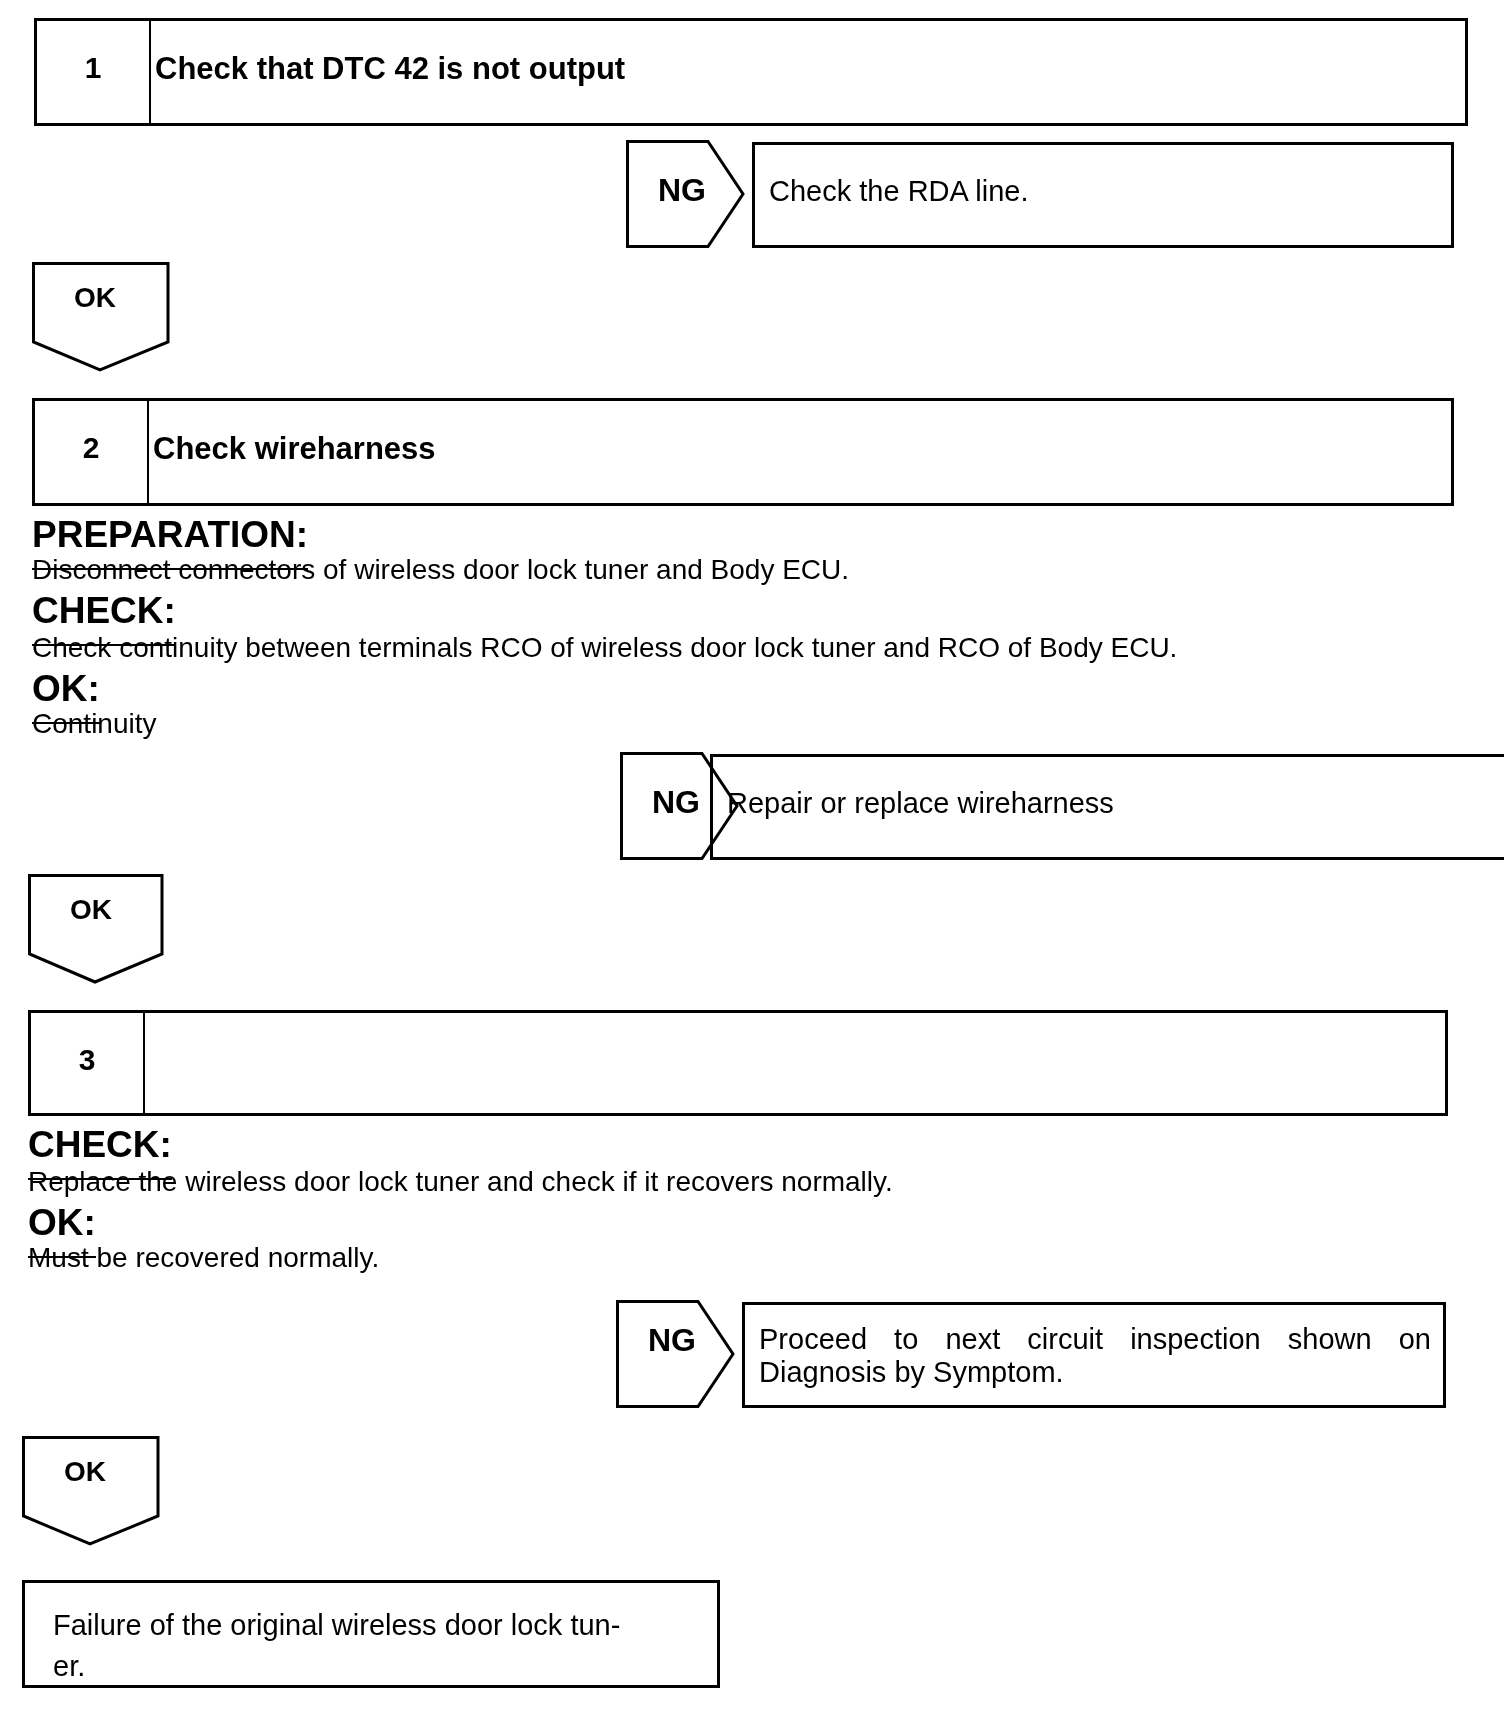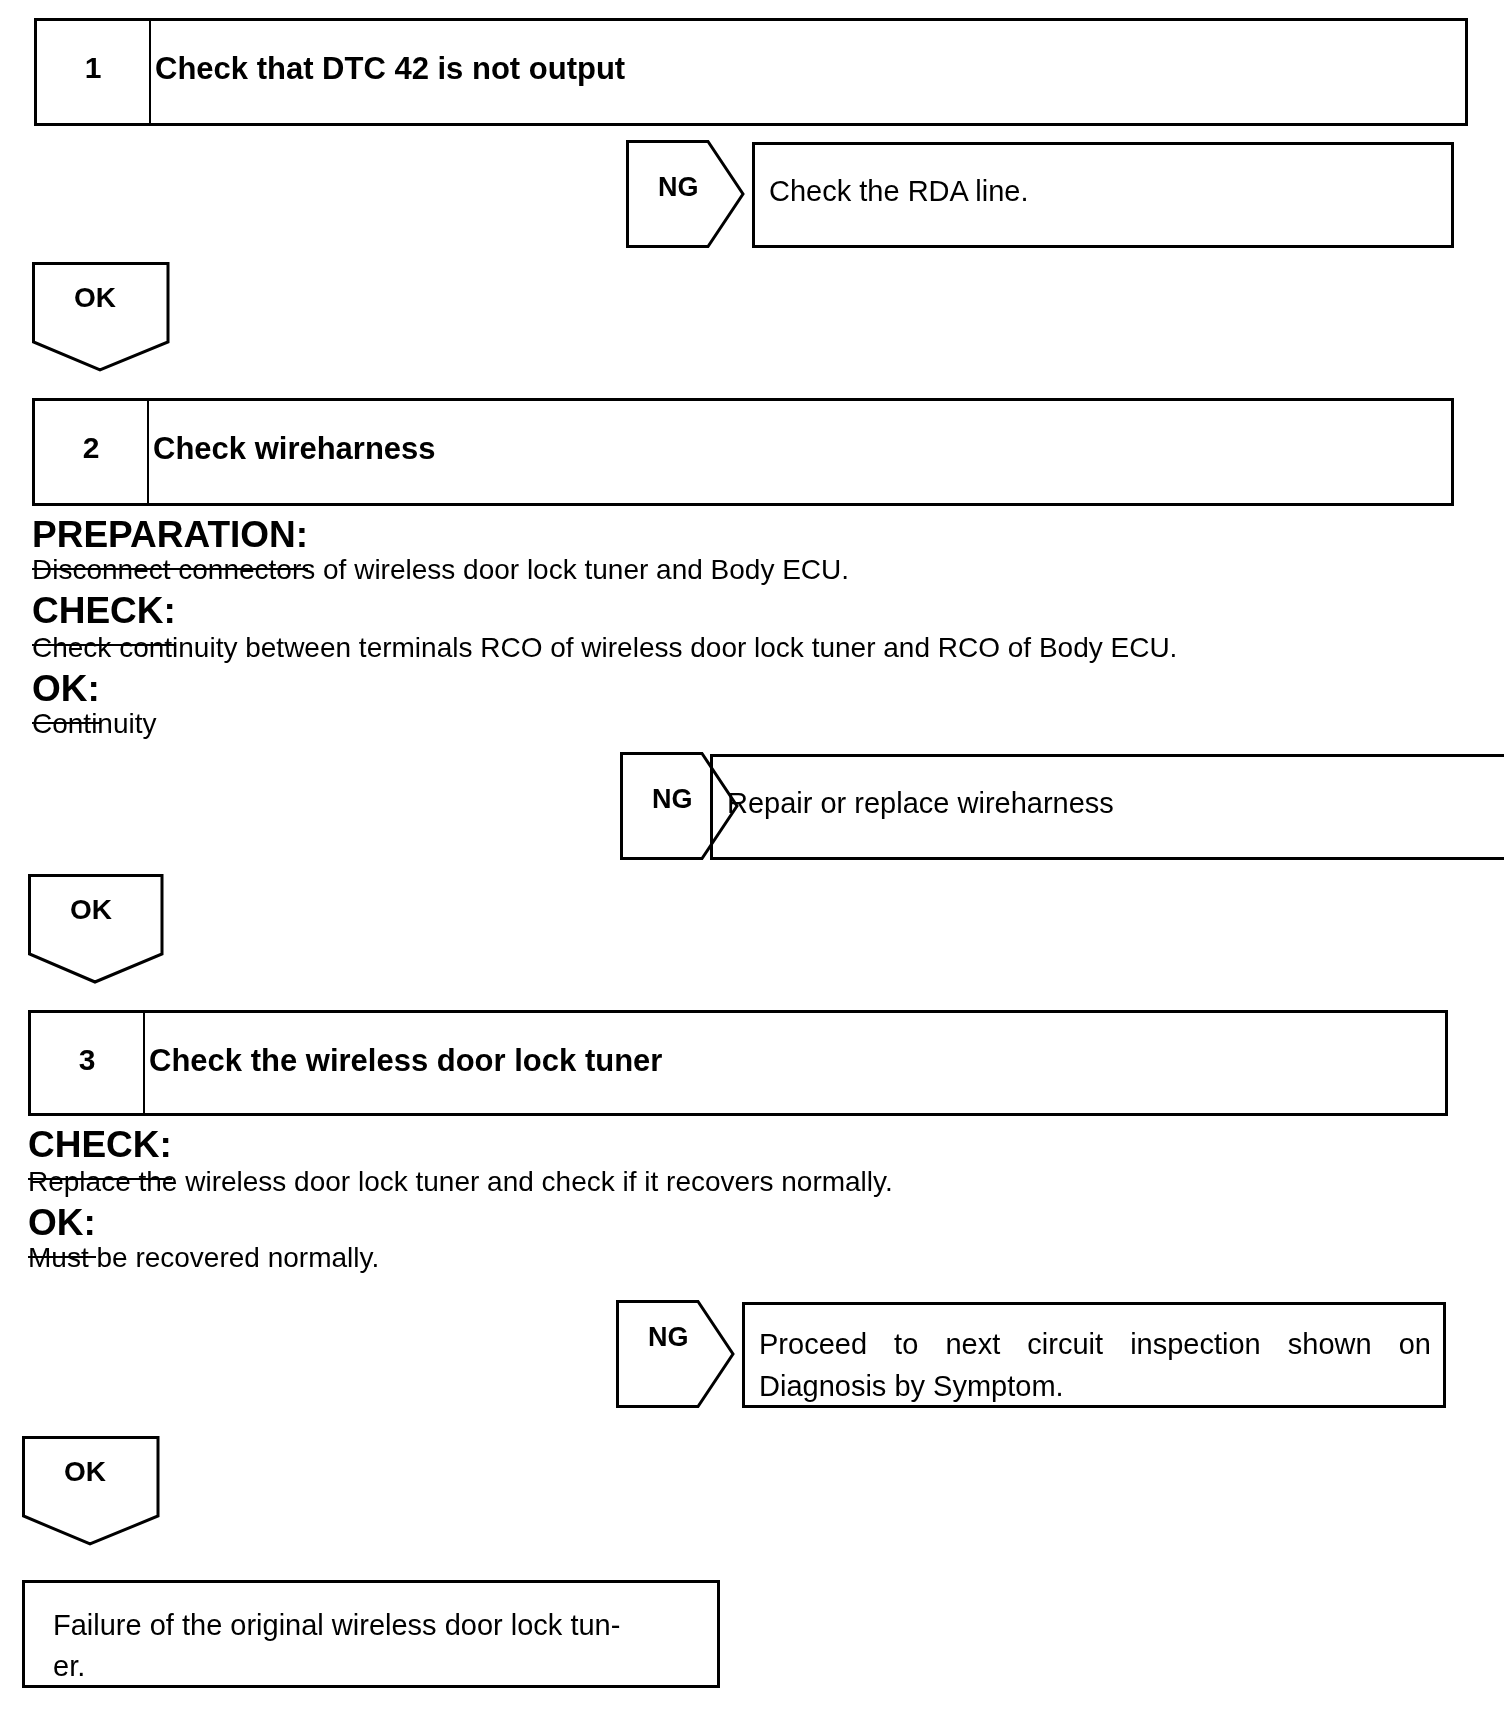--- a/index.html
+++ b/index.html
@@ -5,28 +5,28 @@
   html, body { margin:0; padding:0; background:#fff; }
   body { width:1504px; height:1718px; position:relative; overflow:hidden;
          font-family:"Liberation Sans", sans-serif; color:#000; }
   .abs { position:absolute; box-sizing:border-box; }
   .step { border:3px solid #000; display:flex; }
   .step .num { width:112px; border-right:2px solid #000; display:flex; align-items:flex-start;
                justify-content:center; padding-top:30px; font-weight:bold; font-size:30px; }
   .step .title { padding-left:4px; padding-top:30px; font-weight:bold; font-size:31px; }
   .ng { width:128px; height:108px; }
   .ng svg { position:absolute; left:0; top:0; }
-  .ng .lbl { position:absolute; left:32px; top:32px; font-weight:bold; font-size:27px; }
+  .ng .lbl { position:absolute; left:32px; top:32px; font-weight:bold; font-size:32px; }
   .result { border:3px solid #000; font-weight:normal; font-size:29px; padding:30px 12px 0 14px; }
   .ok { width:140px; height:112px; }
   .ok svg { position:absolute; left:0; top:0; }
   .ok .lbl { position:absolute; left:42px; top:20px; font-weight:bold; font-size:28px; }
   .hdr { font-weight:bold; font-size:37px; border-bottom:2px solid #000; padding-bottom:12px; display:inline-block; }
   .txt { font-size:28px; }
-  .justify { text-align:justify; text-align-last:left; line-height:42px; }
+  .justify { text-align:justify; text-align-last:left; line-height:33px; }
 </style>
 </head>
 <body>
 
 <div class="abs step" style="left:34px;top:18px;width:1434px;height:108px;">
   <div class="num">1</div>
   <div class="title">Check that DTC 42 is not output</div>
 </div>
 
 <div class="abs ng" style="left:626px;top:140px;">
@@ -78,21 +78,20 @@
 
 <div class="abs ok" style="left:28px;top:874px;">
   <svg width="140" height="112">
     <polygon points="1.5,1.5 134,1.5 134,80 67,108 1.5,80" fill="#fff" stroke="#000" stroke-width="3"></polygon>
   </svg>
   <span class="lbl">OK</span>
 </div>
 
 <div class="abs step" style="left:28px;top:1010px;width:1420px;height:106px;">
   <div class="num">3</div>
-  <div class="title">Check the wireless door lock tuner</div>
 </div>
 
 <div class="abs" style="left:28px;top:1124px;">
   <span class="hdr">CHECK:</span>
 </div>
 <div class="abs txt" style="left:28px;top:1166px;">Replace the wireless door lock tuner and check if it recovers normally.</div>
 
 <div class="abs" style="left:28px;top:1202px;">
   <span class="hdr">OK:</span>
 </div>

